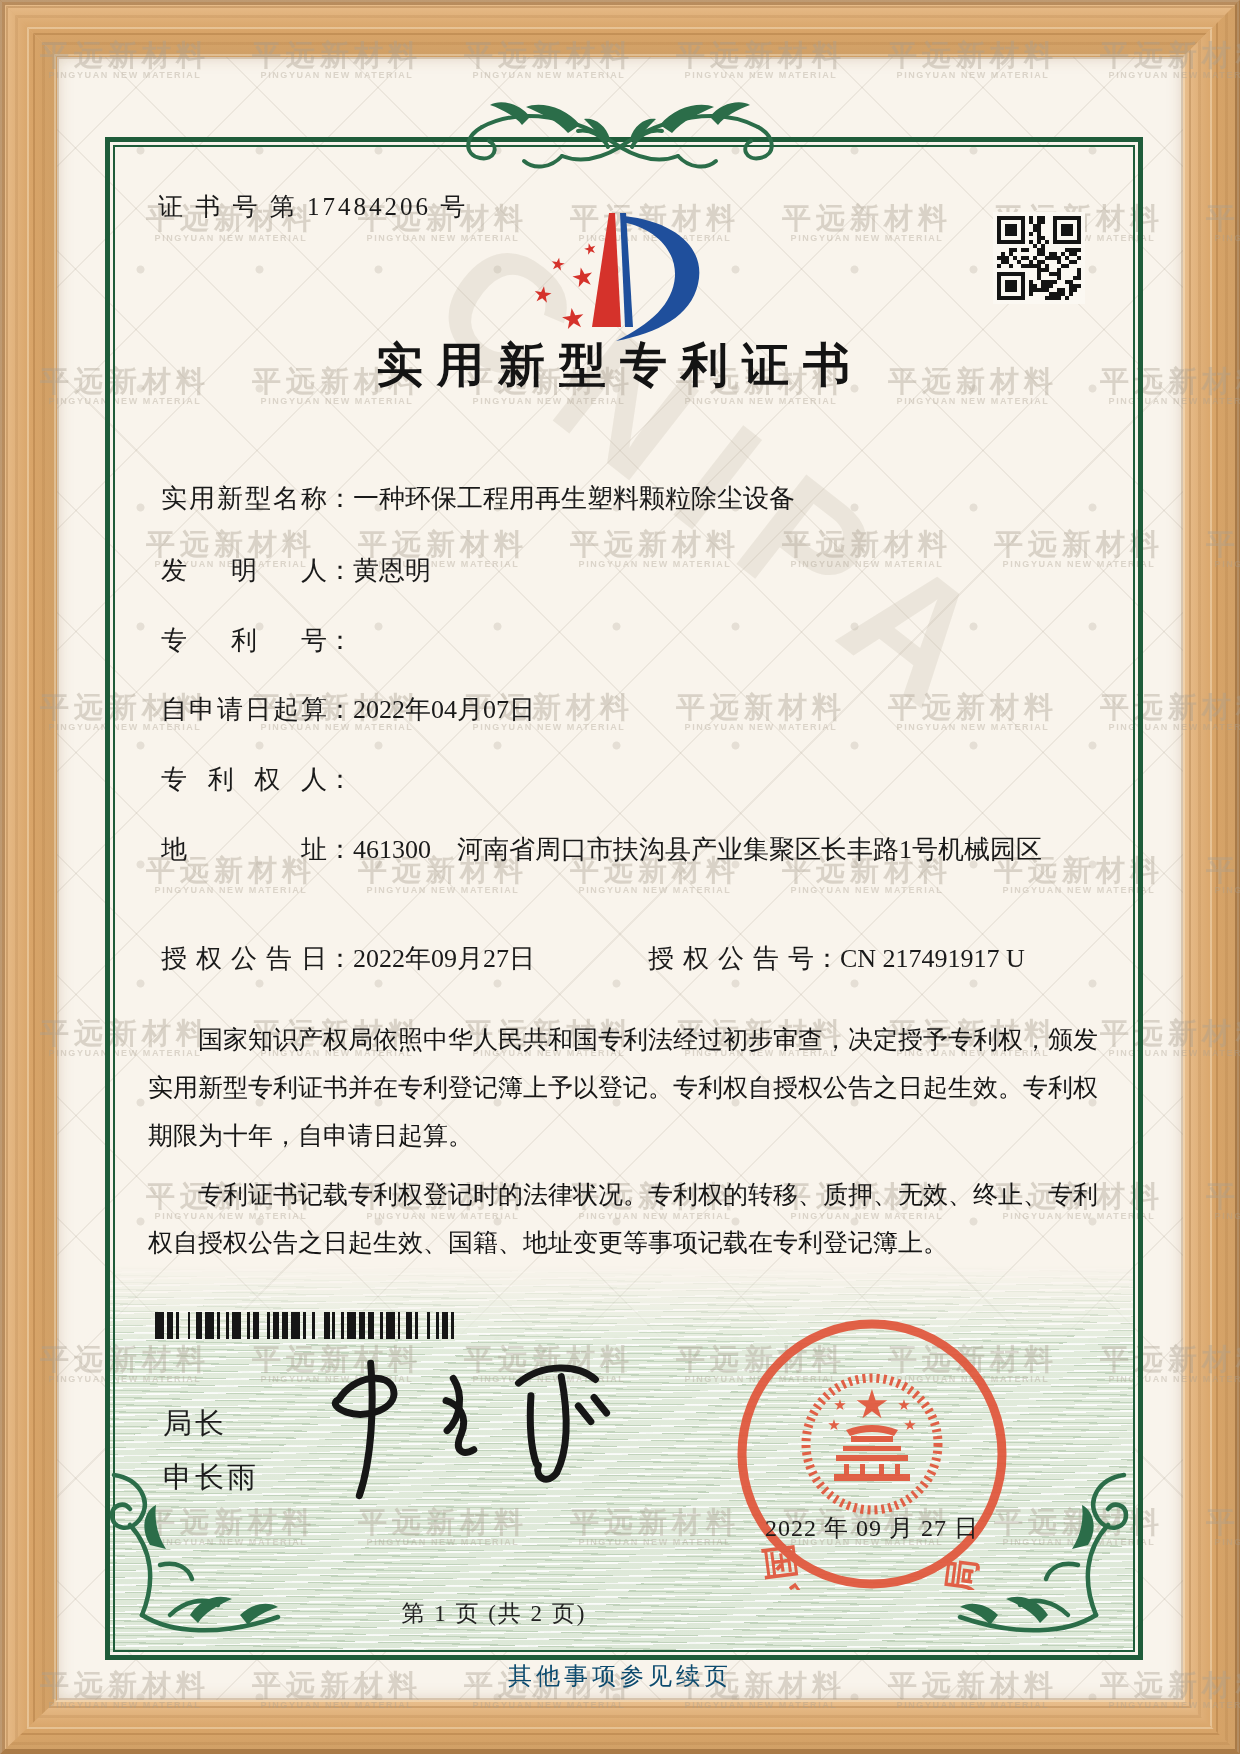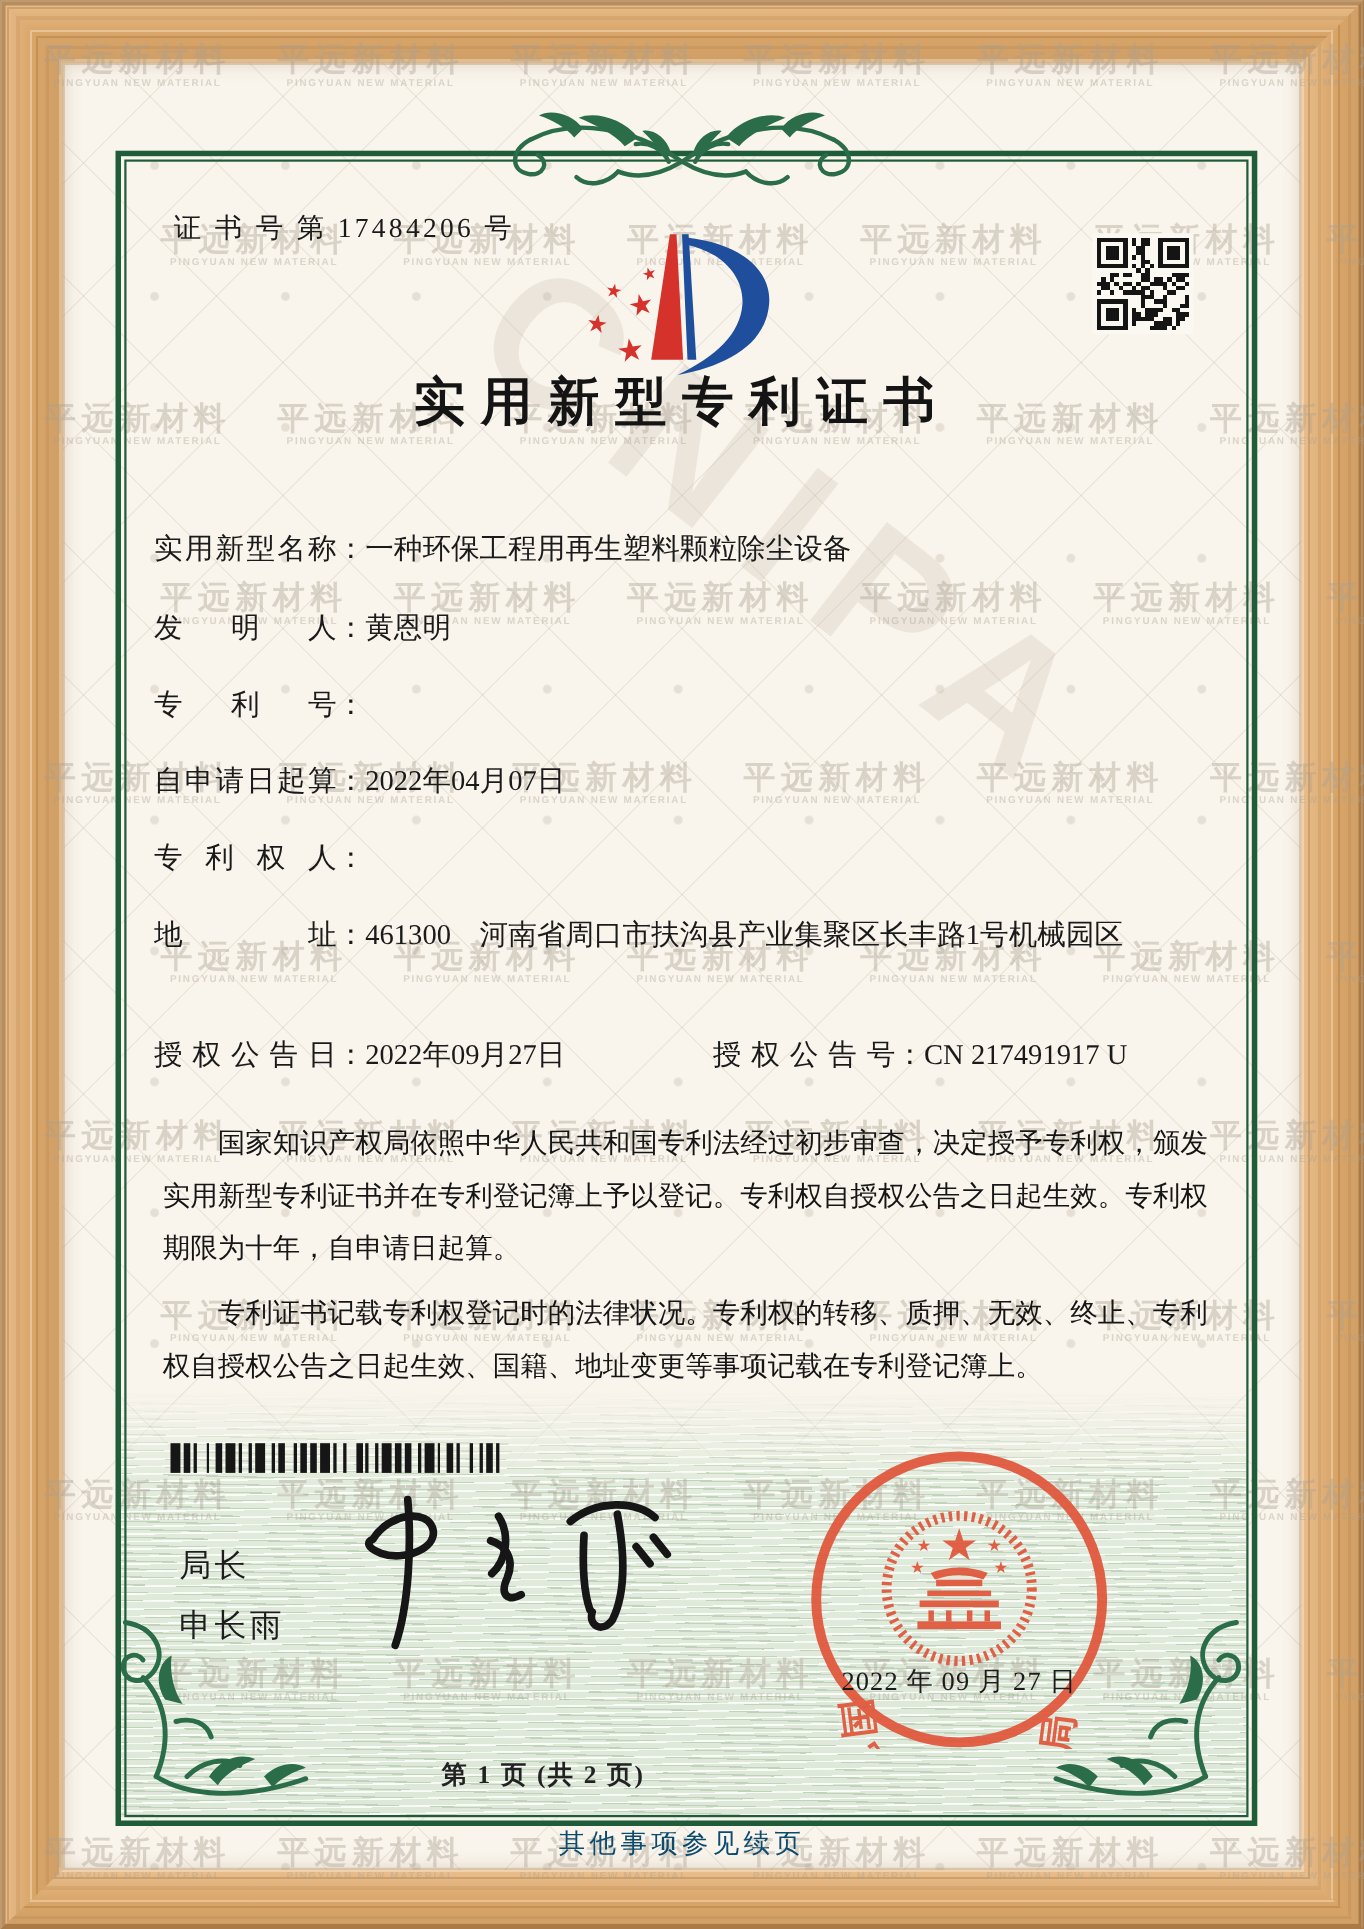--- a/index.html
+++ b/index.html
@@ -54,35 +54,35 @@
   .gborder{position:absolute;left:105px;top:137px;width:1028px;height:1513px;border:5px solid #1f5c3a;z-index:4;pointer-events:none;}
   .gborder-inner{position:absolute;inset:3px;border:2px solid #1f5c3a;}
   .ornament{position:absolute;z-index:4;pointer-events:none;}
 
   
   .content{position:absolute;inset:0;z-index:5;color:#1a1a1a;}
   .cert-no{position:absolute;left:158px;top:190px;font-size:25px;letter-spacing:3px;}
   .logo{position:absolute;left:520px;top:206px;}
   .qr{position:absolute;left:993px;top:212px;width:92px;height:92px;background:#fbf8f2;}
   .title{position:absolute;left:0;top:334px;width:1240px;text-align:center;font-size:47px;font-weight:bold;letter-spacing:14px;color:#141414;}
-  .frow{position:absolute;left:140px;width:900px;display:flex;font-size:26px;line-height:37px;}
+  .frow{position:absolute;left:161px;width:900px;display:flex;font-size:26px;line-height:37px;}
   .flabel{display:inline-block;width:166px;text-align:justify;text-align-last:justify;flex:none;}
   .fcolon{flex:none;}
   .fvalue{flex:1;}
   .grant2{position:absolute;left:648px;display:flex;font-size:26px;line-height:37px;}
   .paras{position:absolute;left:148px;top:1016px;width:950px;font-size:25px;line-height:48px;text-align:justify;color:#151515;}
   .paras p{margin:0 0 11px;text-indent:2em;}
   .barcode{position:absolute;left:155px;top:1312px;width:308px;height:27px;display:flex;align-items:stretch;}
   .barcode div{height:100%;}
   .signer-title{position:absolute;left:163px;top:1404px;font-family:"Liberation Sans",sans-serif;font-size:29px;letter-spacing:3px;color:#1d1d1d;}
   .signer-name{position:absolute;left:163px;top:1458px;font-family:"Liberation Sans",sans-serif;font-size:29px;letter-spacing:3px;color:#1d1d1d;}
   .signature{position:absolute;left:295px;top:1350px;z-index:6;transform:rotate(-2deg);}
   .seal{position:absolute;left:736px;top:1318px;width:272px;height:272px;z-index:5;opacity:.93;mix-blend-mode:multiply;}
   .seal-date{position:absolute;left:736px;top:1512px;width:272px;text-align:center;font-size:24px;letter-spacing:1px;color:#1b1b1b;z-index:6;}
-  .page-footer{position:absolute;left:0;top:1598px;width:988px;text-align:center;font-size:23px;letter-spacing:2px;color:#222;font-weight:bold;}
+  .page-footer{position:absolute;left:0;top:1598px;width:988px;text-align:center;font-size:23px;letter-spacing:2px;color:#222;}
   .cont-note{position:absolute;left:0;top:1660px;width:1240px;text-align:center;font-size:24px;letter-spacing:4px;color:#0c4a6e;}
 </style>
 </head>
 <body>
 
 <div class="stage">
 
   <div class="paper">
     <div class="paper-pattern"></div>
     <div class="cnipa-diagonal">CNIPA</div>

